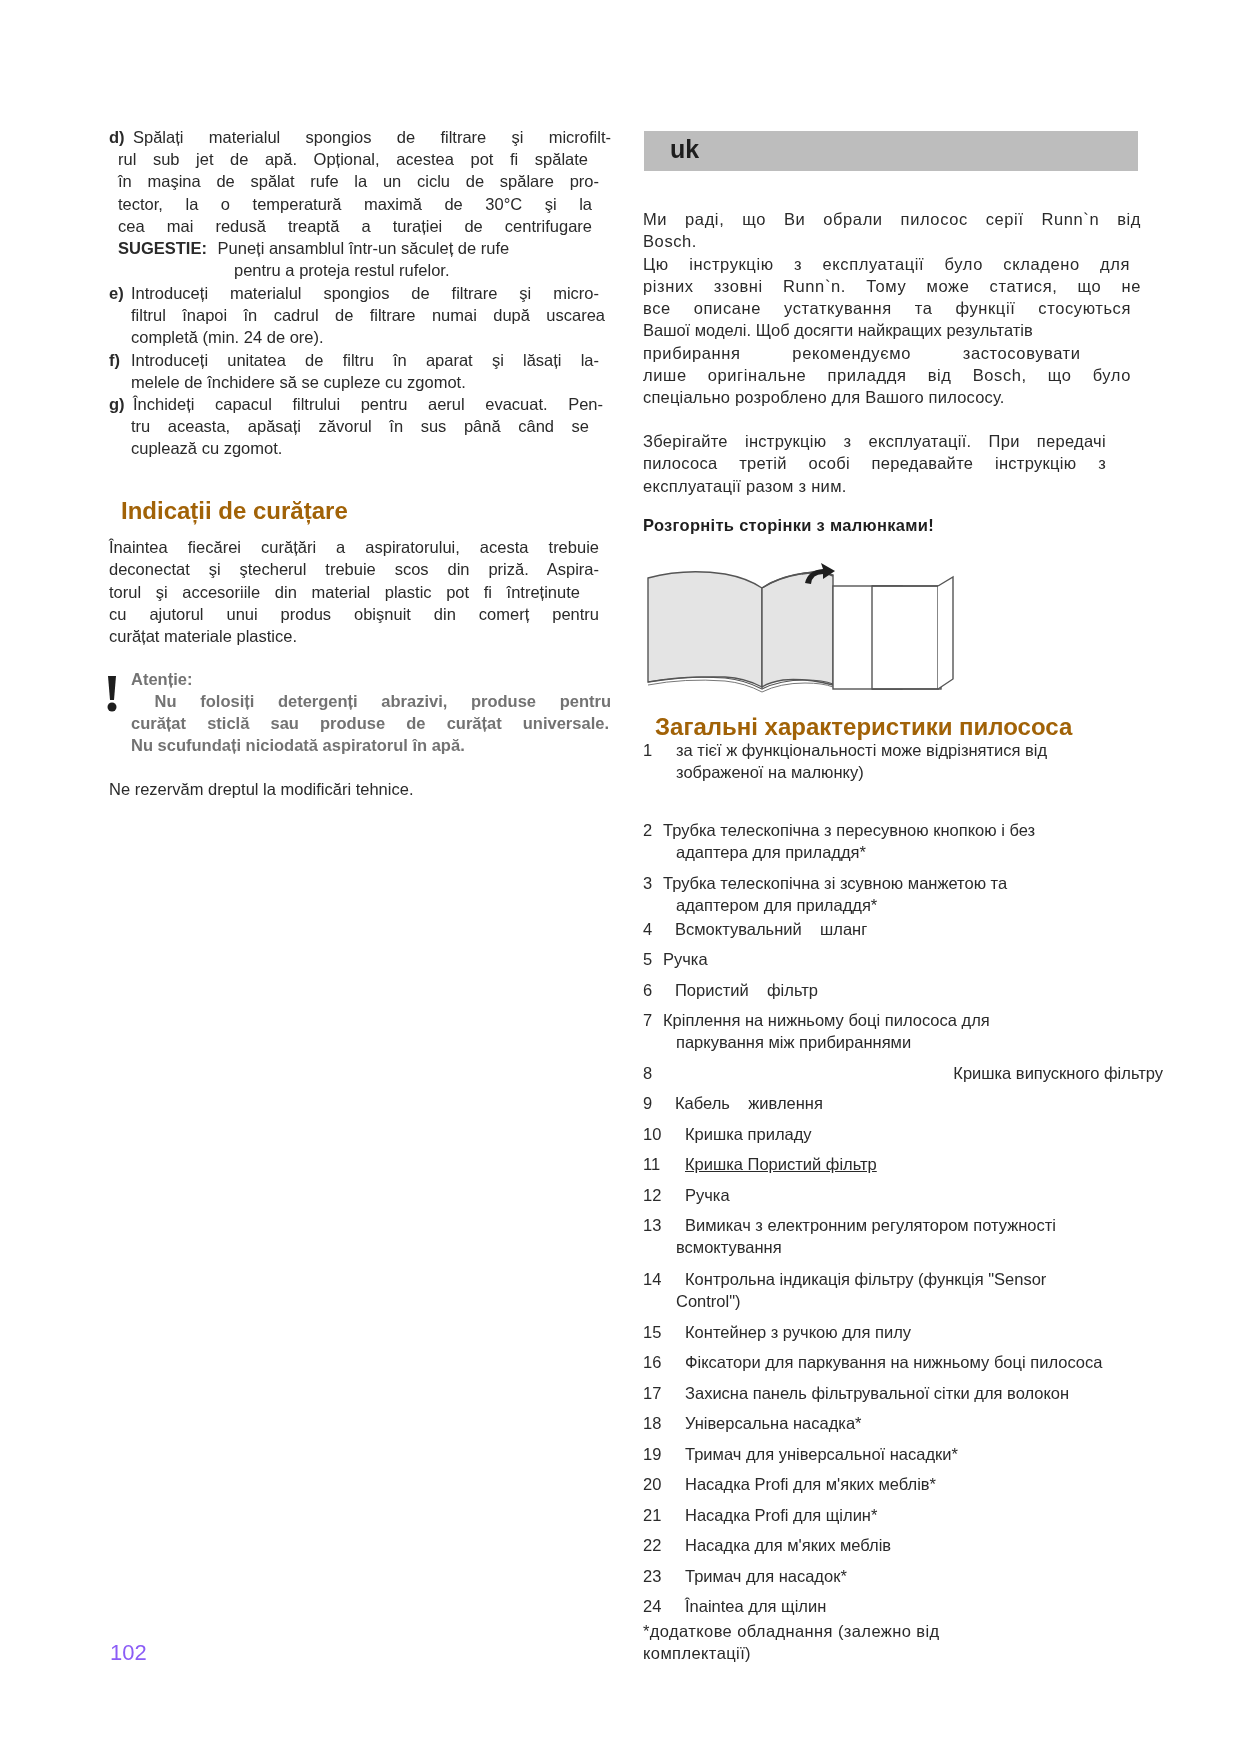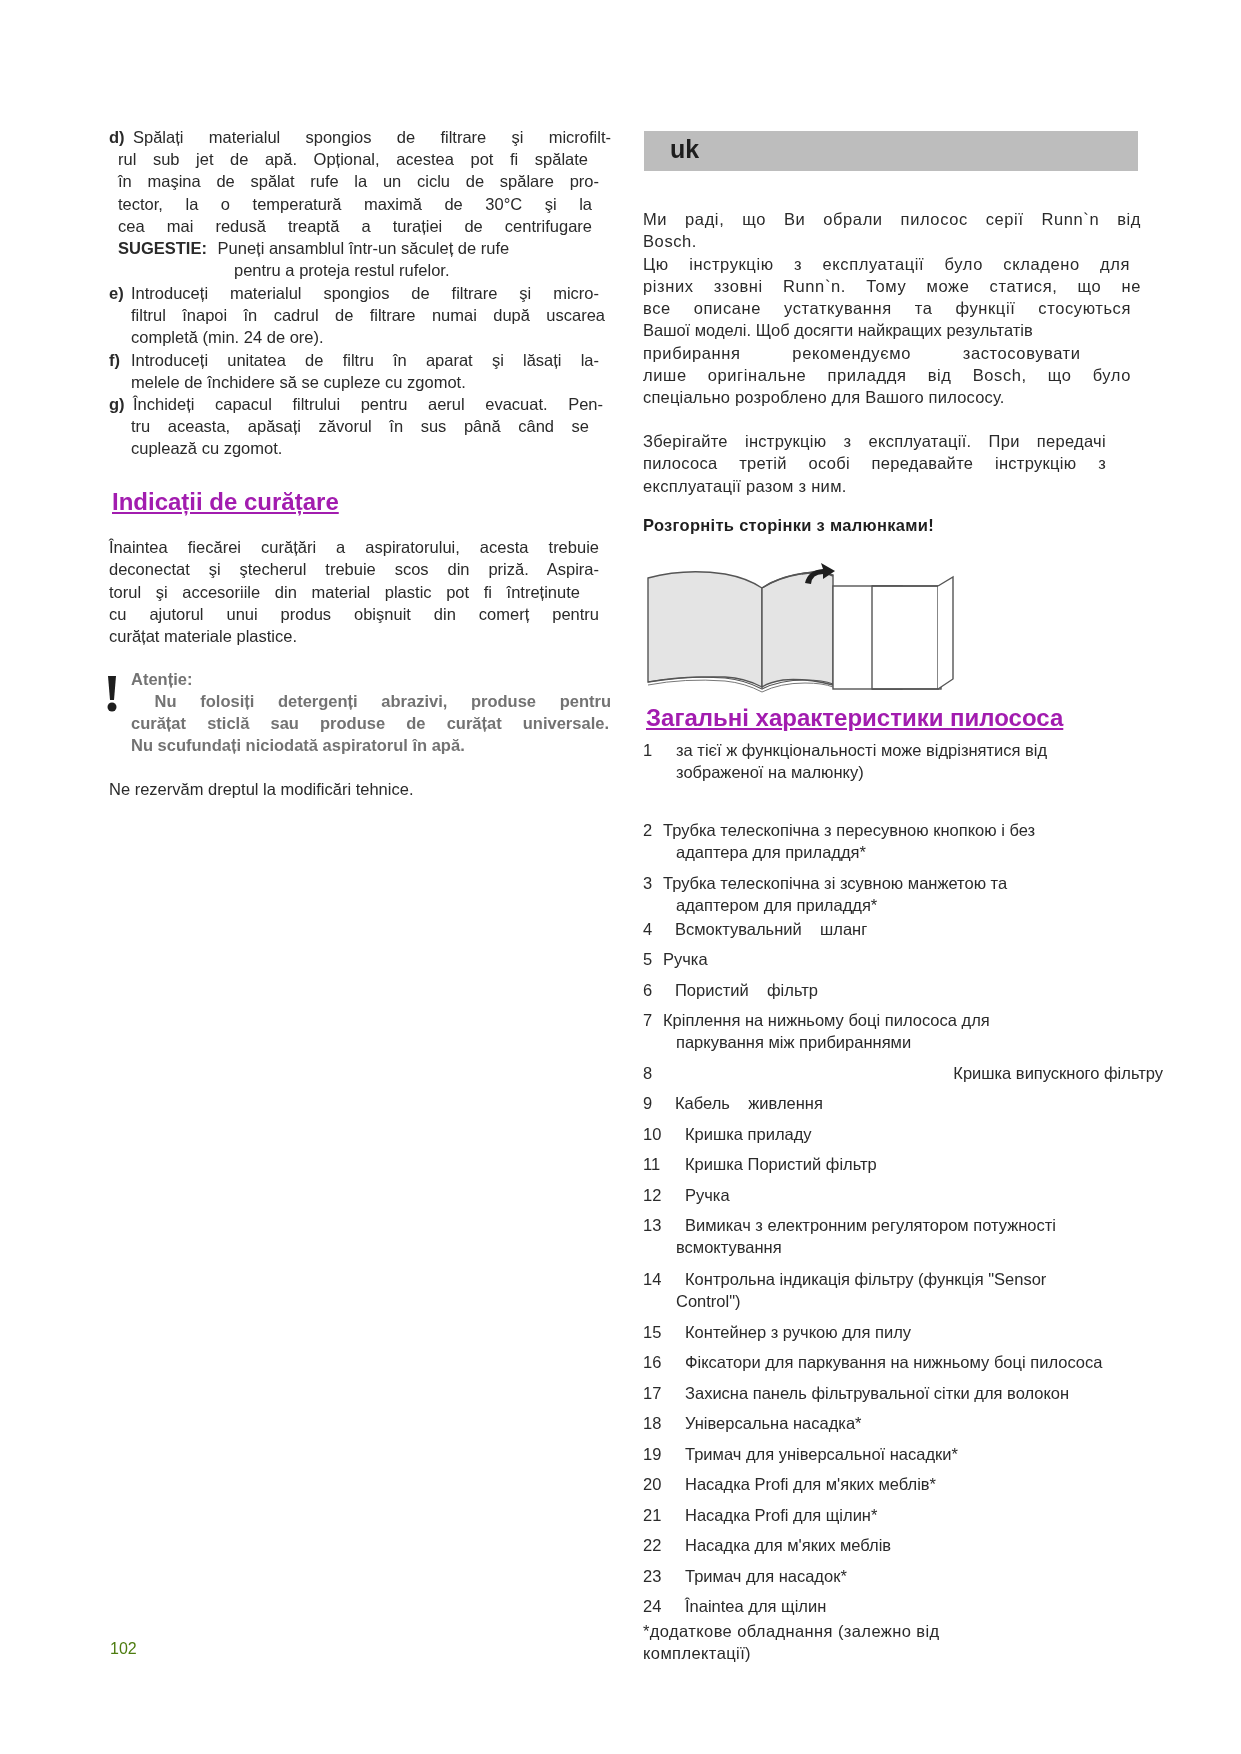--- a/index.html
+++ b/index.html
@@ -1,26 +1,26 @@
 <!DOCTYPE html>
 <html><head>
 <meta charset="utf-8">
 <style>
   html, body { margin: 0; padding: 0; background: #ffffff; }
   body { width: 1241px; height: 1754px; position: relative; overflow: hidden;
          font-family: "Liberation Sans", "DejaVu Sans", sans-serif; color: #2a2a2a; }
   .sug { font-weight: bold; }
-  h2 { margin: 3px; font-size: 24px; font-weight: bold; color: #a21caf; position: absolute; text-decoration: underline; }
+  h2 { margin: 12px; font-size: 24px; font-weight: bold; color: #a16207; position: absolute; }
   .uk-bar { position: absolute; left: 644px; top: 131px; width: 494px; height: 40px; background: #bdbdbd; }
   .uk-bar span { position: absolute; left: 26px; top: 4px; font-size: 25px; font-weight: bold; color: #1e1e1e; }
   .abs { position: absolute; }
   .list-item { position: absolute; left: 646px; width: 520px; font-size: 16.5px; line-height: 22.3px; color: #2a2a2a; }
   .list-item .num { position: absolute; left: 0; top: 0; }
   .warn-icon { position: absolute; left: 105px; top: 674px; width: 14px; height: 40px; }
-  .page-num { position: absolute; left: 110px; top: 1640px; font-size: 16px; color: #4d7c0f; }
+  .page-num { position: absolute; left: 110px; top: 1640px; font-size: 22px; color: #8b5cf6; }
 </style>
 </head>
 <body>
 
 <div>
 
   <div class="abs" style="left:109px; top:126px; width:503px; font-size:16.5px; line-height:22.3px;">
     <span style="font-weight:bold; position:absolute; left:0; top:0;">d)</span>
     <div style="position:absolute; left:24px; top:0; width:478px; text-align:justify; text-align-last:justify;">Spălați materialul spongios de filtrare şi microfilt-</div>
     <div style="position:absolute; left:9px; top:22px; width:470px; text-align:justify; text-align-last:justify;">rul sub jet de apă. Opțional, acestea pot fi spălate</div>
@@ -167,21 +167,21 @@
       <div class="list-item" style="top: 1092px; left: 643px;">
         <span class="num">9</span>
         <div style="white-space: pre; padding-left: 32px;">Кабель    живлення</div>
       </div>
       <div class="list-item" style="top: 1123px; left: 643px;">
         <span class="num">10</span>
         <div style="white-space: pre; padding-left: 42px;">Кришка приладу</div>
       </div>
       <div class="list-item" style="top: 1153px; left: 643px;">
         <span class="num">11</span>
-        <div style="white-space: pre; padding-left: 42px;">Кришка Пористий фільтр</div>
+        <div style="white-space: pre; padding-left: 42px; text-decoration: underline;">Кришка Пористий фільтр</div>
       </div>
       <div class="list-item" style="top: 1184px; left: 643px;">
         <span class="num">12</span>
         <div style="white-space: pre; padding-left: 42px;">Ручка</div>
       </div>
       <div class="list-item" style="top: 1214px; left: 643px;">
         <span class="num">13</span>
         <div style="white-space: pre; padding-left: 42px;">Вимикач з електронним регулятором потужності</div>
         <div style="white-space: pre; padding-left: 33px;">всмоктування</div>
       </div>

